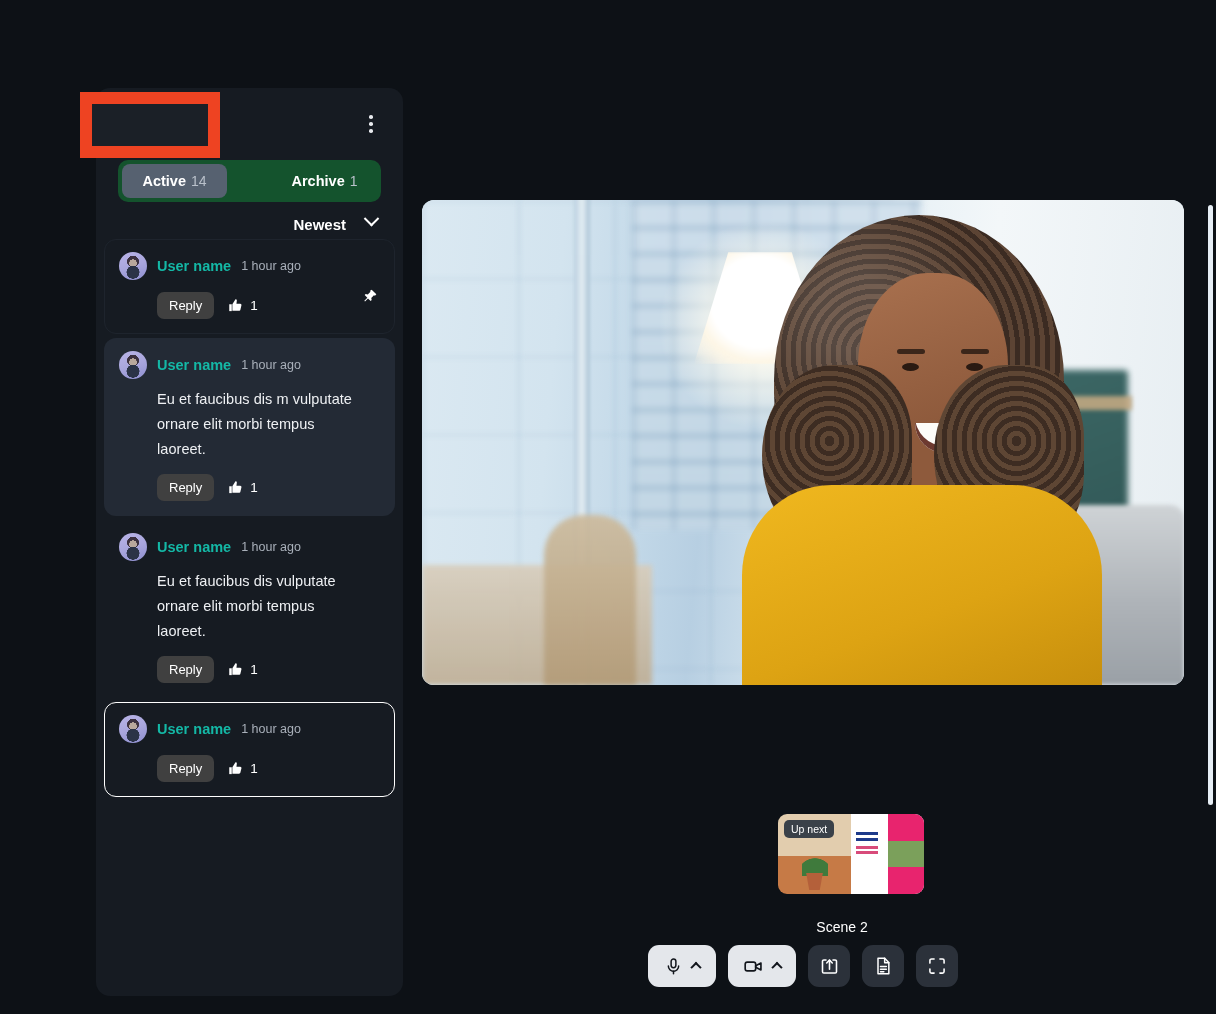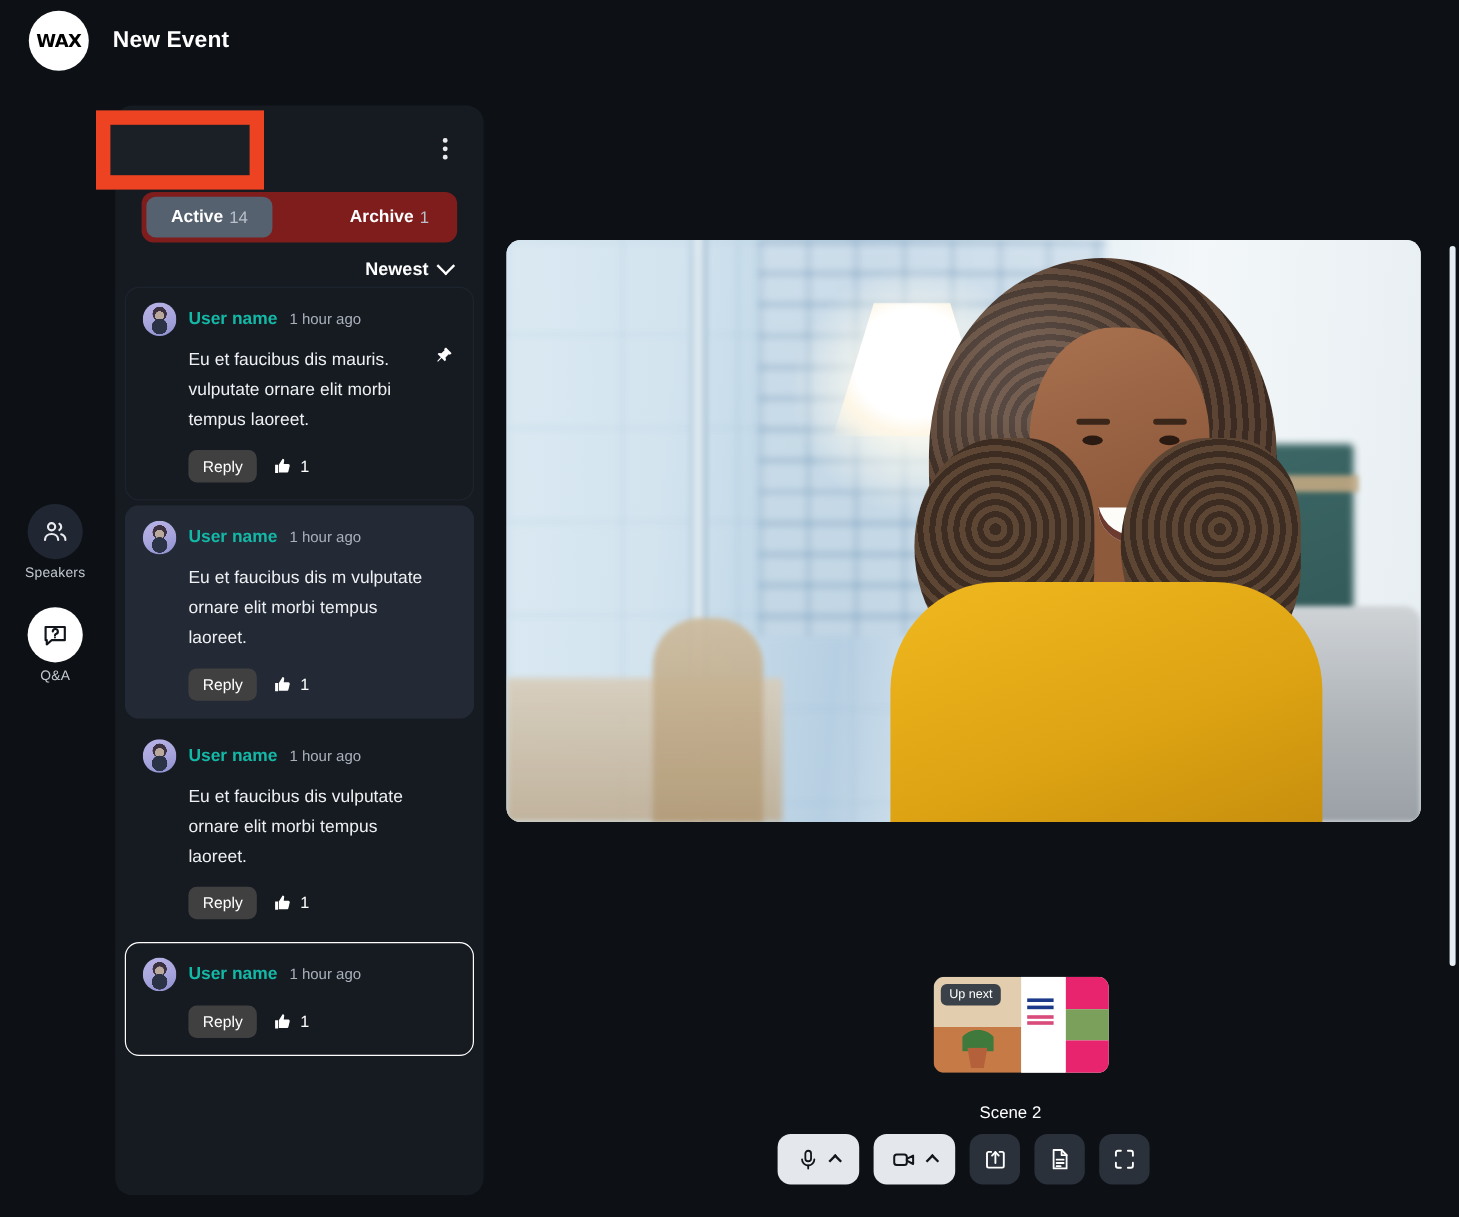--- a/index.html
+++ b/index.html
@@ -113,21 +113,21 @@
   .kebab i {
     width: 3.6px; height: 3.6px;
     border-radius: 50%;
     background: #e8eaee;
     display: block;
   }
 
   .tabs {
     margin: 0 22px;
     height: 42px;
-    background: #7f1d1d;
+    background: #14532d;
     border-radius: 10px;
     display: flex;
     align-items: flex-start;
     padding: 4px;
     gap: 45px;
   }
   .tab {
     flex: 1;
     height: 34px;
     border-radius: 8px;
@@ -143,22 +143,21 @@
   .tab.selected { background: #566170; }
   .tab .count {
     font-weight: 400;
     color: #b9c0ca;
     font-size: 14px;
   }
 
   .sort-row {
     display: flex;
     justify-content: flex-end;
-    align-items: center;
-    gap: 9px;
+    gap: 20px;
     padding: 14px 26px 6px 0;
     cursor: pointer;
   }
   .sort-label {
     color: #ffffff;
     font-size: 15px;
     font-weight: 600;
   }
   .chev {
     width: 11px; height: 11px;
@@ -545,50 +544,21 @@
     width: 5px; height: 600px;
     border-radius: 3px;
     background: #e6eef5;
   }
 </style>
 </head>
 <body>
 
 <div id="app">
 
-  <div class="topbar">
-    <div class="logo">
-      <span>WAX</span>
-    </div>
-    <div class="event-title">New Event</div>
-  </div>
-
-  <div class="rail">
-    <div class="rail-item">
-      <div class="rail-circle">
-        <svg width="24" height="24" viewBox="0 0 24 24" fill="none" stroke="#e8eaee" stroke-width="1.8" stroke-linecap="round" stroke-linejoin="round">
-          <circle cx="9" cy="8" r="3"></circle>
-          <path d="M3.5 19c0-3.1 2.5-5 5.5-5s5.5 1.9 5.5 5"></path>
-          <path d="M15.5 5.5a3 3 0 0 1 0 5.2"></path>
-          <path d="M17 14.2c2.2.6 3.5 2.3 3.5 4.8"></path>
-        </svg>
-      </div>
-      <div class="rail-label">Speakers</div>
-    </div>
-    <div class="rail-item">
-      <div class="rail-circle active">
-        <svg width="24" height="24" viewBox="0 0 24 24" fill="none" stroke="#12161c" stroke-width="1.8" stroke-linecap="round" stroke-linejoin="round">
-          <path d="M4 5.5h16v11H9l-4 3.5v-3.5H4z"></path>
-          <path d="M10 9.2a2.1 2.1 0 1 1 2.6 2.1c-.5.2-.8.6-.8 1.2"></path>
-          <circle cx="11.8" cy="14.3" r="0.8" fill="#12161c" stroke="none"></circle>
-        </svg>
-      </div>
-      <div class="rail-label">Q&amp;A</div>
-    </div>
-  </div>
+
 
   <div class="qa-panel">
 
     <div class="qa-header">
       <div class="qa-title">Q&amp;A</div>
       <div class="kebab">
         <i></i>
           <i></i>
           <i></i>
       </div>
@@ -611,21 +581,20 @@
     </div>
 
     <div class="qa-list">
 
       <div class="qa-card plain">
         <div class="card-top">
           <div class="avatar"></div>
           <span class="user-name">User name</span>
           <span class="time-ago">1 hour ago</span>
         </div>
-        <div class="card-body">Eu et faucibus dis mauris. vulputate ornare elit morbi tempus laoreet.</div>
         <svg class="pin-icon" viewBox="0 0 24 24" fill="#ffffff">
           <path d="M14.5 2.5l7 7-2 2-1.6-.6-4 4 .6 3.2-1.5 1.5-4-4-4.5 4.5-1-1 4.5-4.5-4-4 1.5-1.5 3.2.6 4-4-.6-1.6z"></path>
         </svg>
         <div class="card-actions">
           <button class="reply-btn">Reply</button>
           <div class="like">
             <svg width="15" height="15" viewBox="0 0 24 24" fill="#ffffff">
               <path d="M2 10h4v11H2z"></path>
               <path d="M7 10l5-8c1.6 0 2.4 1 2.1 2.4L13.5 9h6.1c1.3 0 2.2 1.2 1.9 2.4l-1.7 7.2c-.2 1-1.1 1.7-2.1 1.7H7z"></path>
             </svg>

